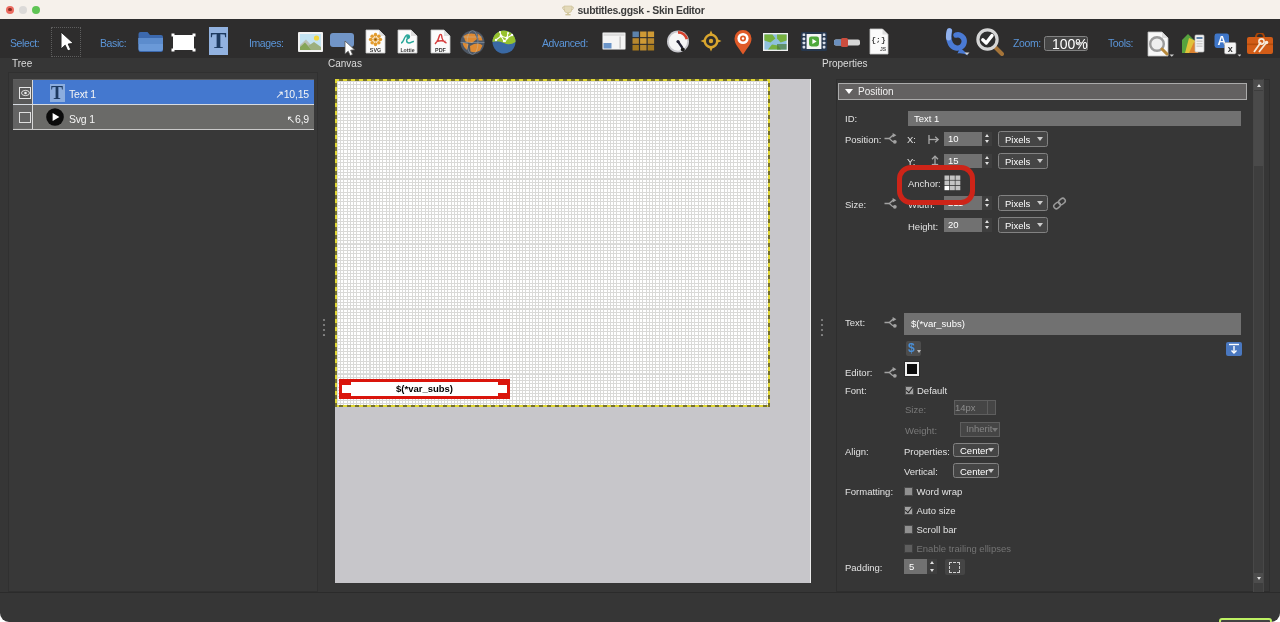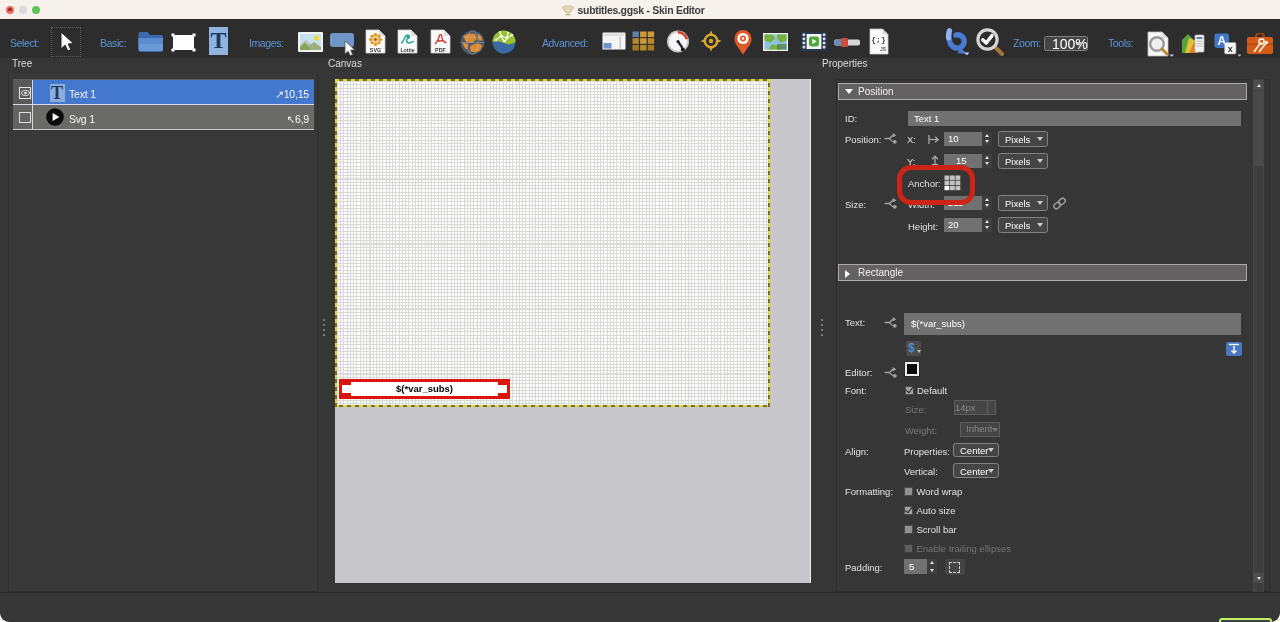--- a/index.html
+++ b/index.html
@@ -374,21 +374,20 @@
 <div style="position:absolute;left:836px;top:79px;width:434px;height:513px;border:1px solid #2e2e2e"></div>
 
 <div style="position:absolute;left:1253px;top:79px;width:11px;height:513px;background:#3e3e3e;border-left:1px solid #484848;border-right:1px solid #484848"></div>
 <div style="position:absolute;left:1254px;top:80px;width:9px;height:10px;background:#4d4d4d"></div>
 <div style="position:absolute;left:1256.5px;top:83.5px;width:0;height:0;border-left:2.5px solid transparent;border-right:2.5px solid transparent;border-bottom:3.5px solid #e0e0e0"></div>
 <div style="position:absolute;left:1254px;top:91px;width:9px;height:75px;background:#4a4a4a"></div>
 <div style="position:absolute;left:1254px;top:573px;width:9px;height:10px;background:#4d4d4d"></div>
 <div style="position:absolute;left:1256.5px;top:577px;width:0;height:0;border-left:2.5px solid transparent;border-right:2.5px solid transparent;border-top:3.5px solid #e0e0e0"></div>
 
 <div class="phead" style="top:83px"><i class="tri open"></i><span>Position</span></div>
-<div class="phead" style="top:264px"><i class="tri closed"></i><span>Rectangle</span></div>
 
 <div class="plbl" style="left:845px;top:113px">ID:</div>
 <div class="fld" style="left:908px;top:111px;width:333px;height:15px;line-height:15px;padding-left:6px">Text 1</div>
 
 <div class="plbl" style="left:845px;top:133.5px">Position:</div>
 <svg class="shr" style="left:884px;top:133px" width="13" height="11" viewBox="0 0 13 11">
       <path d="M0.5 5.5 L4.5 5.5 M4.5 5.5 C7 5.5 7 2.5 10 2.2 M4.5 5.5 C7 5.5 7 8.5 9.5 8.8" stroke="#a2a2a2" stroke-width="1.3" fill="none"></path>
       <path d="M8.6 0 L12.4 2.3 L8.6 4.4 Z" fill="#a2a2a2"></path>
       <circle cx="10.8" cy="8.8" r="1.9" fill="#a2a2a2"></circle>
     </svg>
@@ -410,21 +409,21 @@
       <i></i>
     </div>
 <div class="plbl" style="left:907px;top:155.5px">Y:</div>
 <svg class="shr" style="left:930px;top:155px" width="10" height="10" viewBox="0 0 10 10">
       <g stroke="#a8a8a8" stroke-width="1.3" fill="none">
         <line x1="5" y1="9.5" x2="5" y2="1.5"></line>
         <path d="M2 4.2 L5 1.2 L8 4.2"></path>
         <line x1="1.8" y1="9.5" x2="8.2" y2="9.5"></line>
       </g>
     </svg>
-<div class="fld" style="left:944px;top:154px;width:38px;height:13.5px;line-height:13.5px;padding-left:12px">15</div>
+<div class="fld" style="left:944px;top:154px;width:38px;height:13.5px;line-height:13.5px;padding-left:4px">15</div>
 <div class="spin" style="left:982px;top:154px;width:10px;height:13.5px">
       <i class="up"></i>
       <i class="dn"></i>
     </div>
 <div class="dd" style="left:998px;top:153px;width:50px;height:15.5px">
       <b>Pixels</b>
       <i></i>
     </div>
 <div class="plbl" style="left:908px;top:177.5px">Anchor:</div>
 <svg class="shr" style="left:944px;top:175px" width="17" height="16" viewBox="0 0 17 16">

